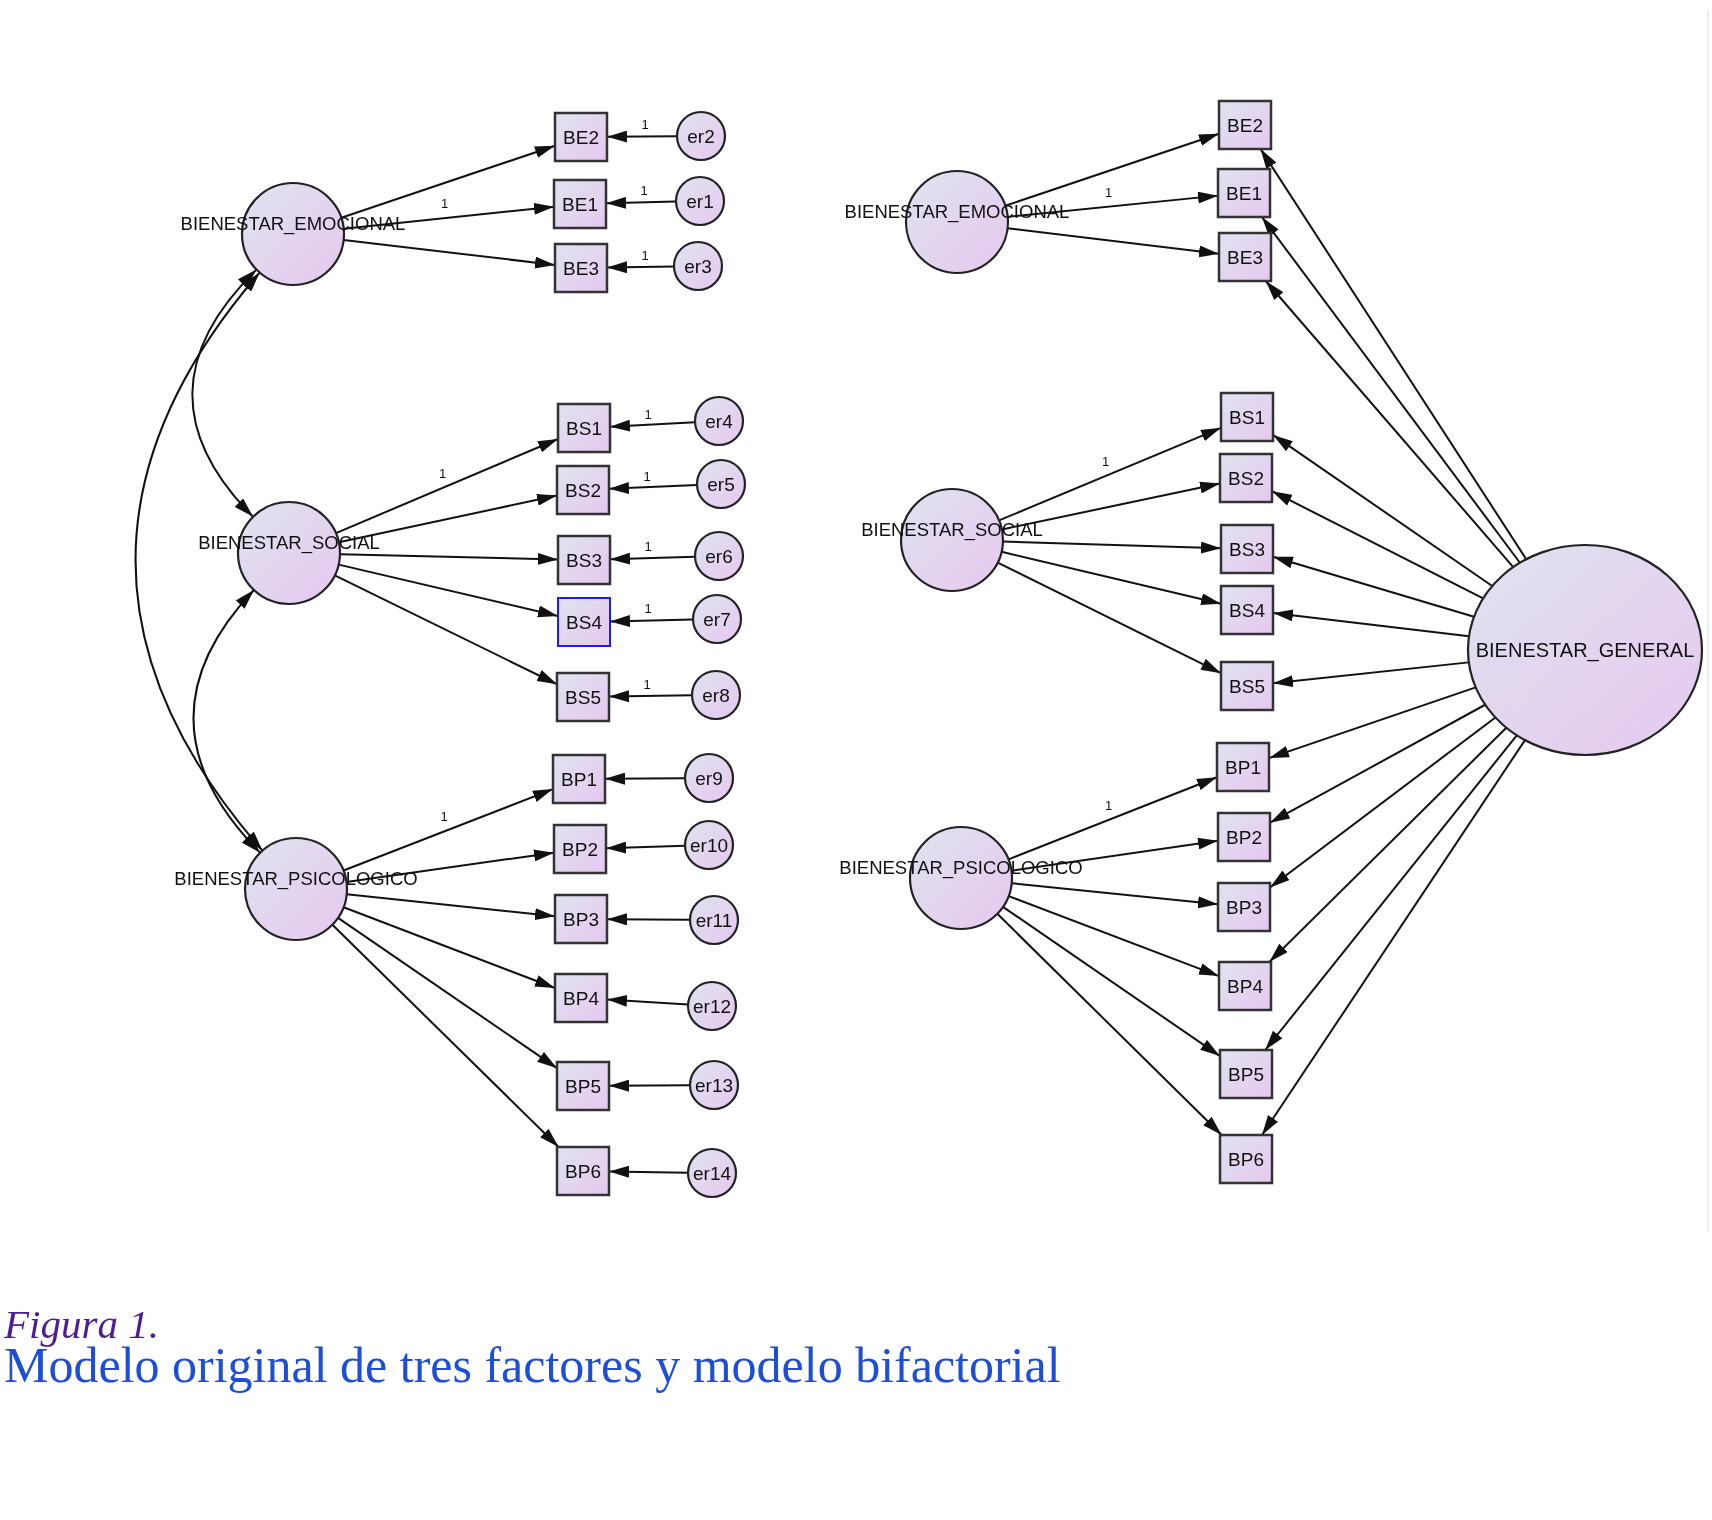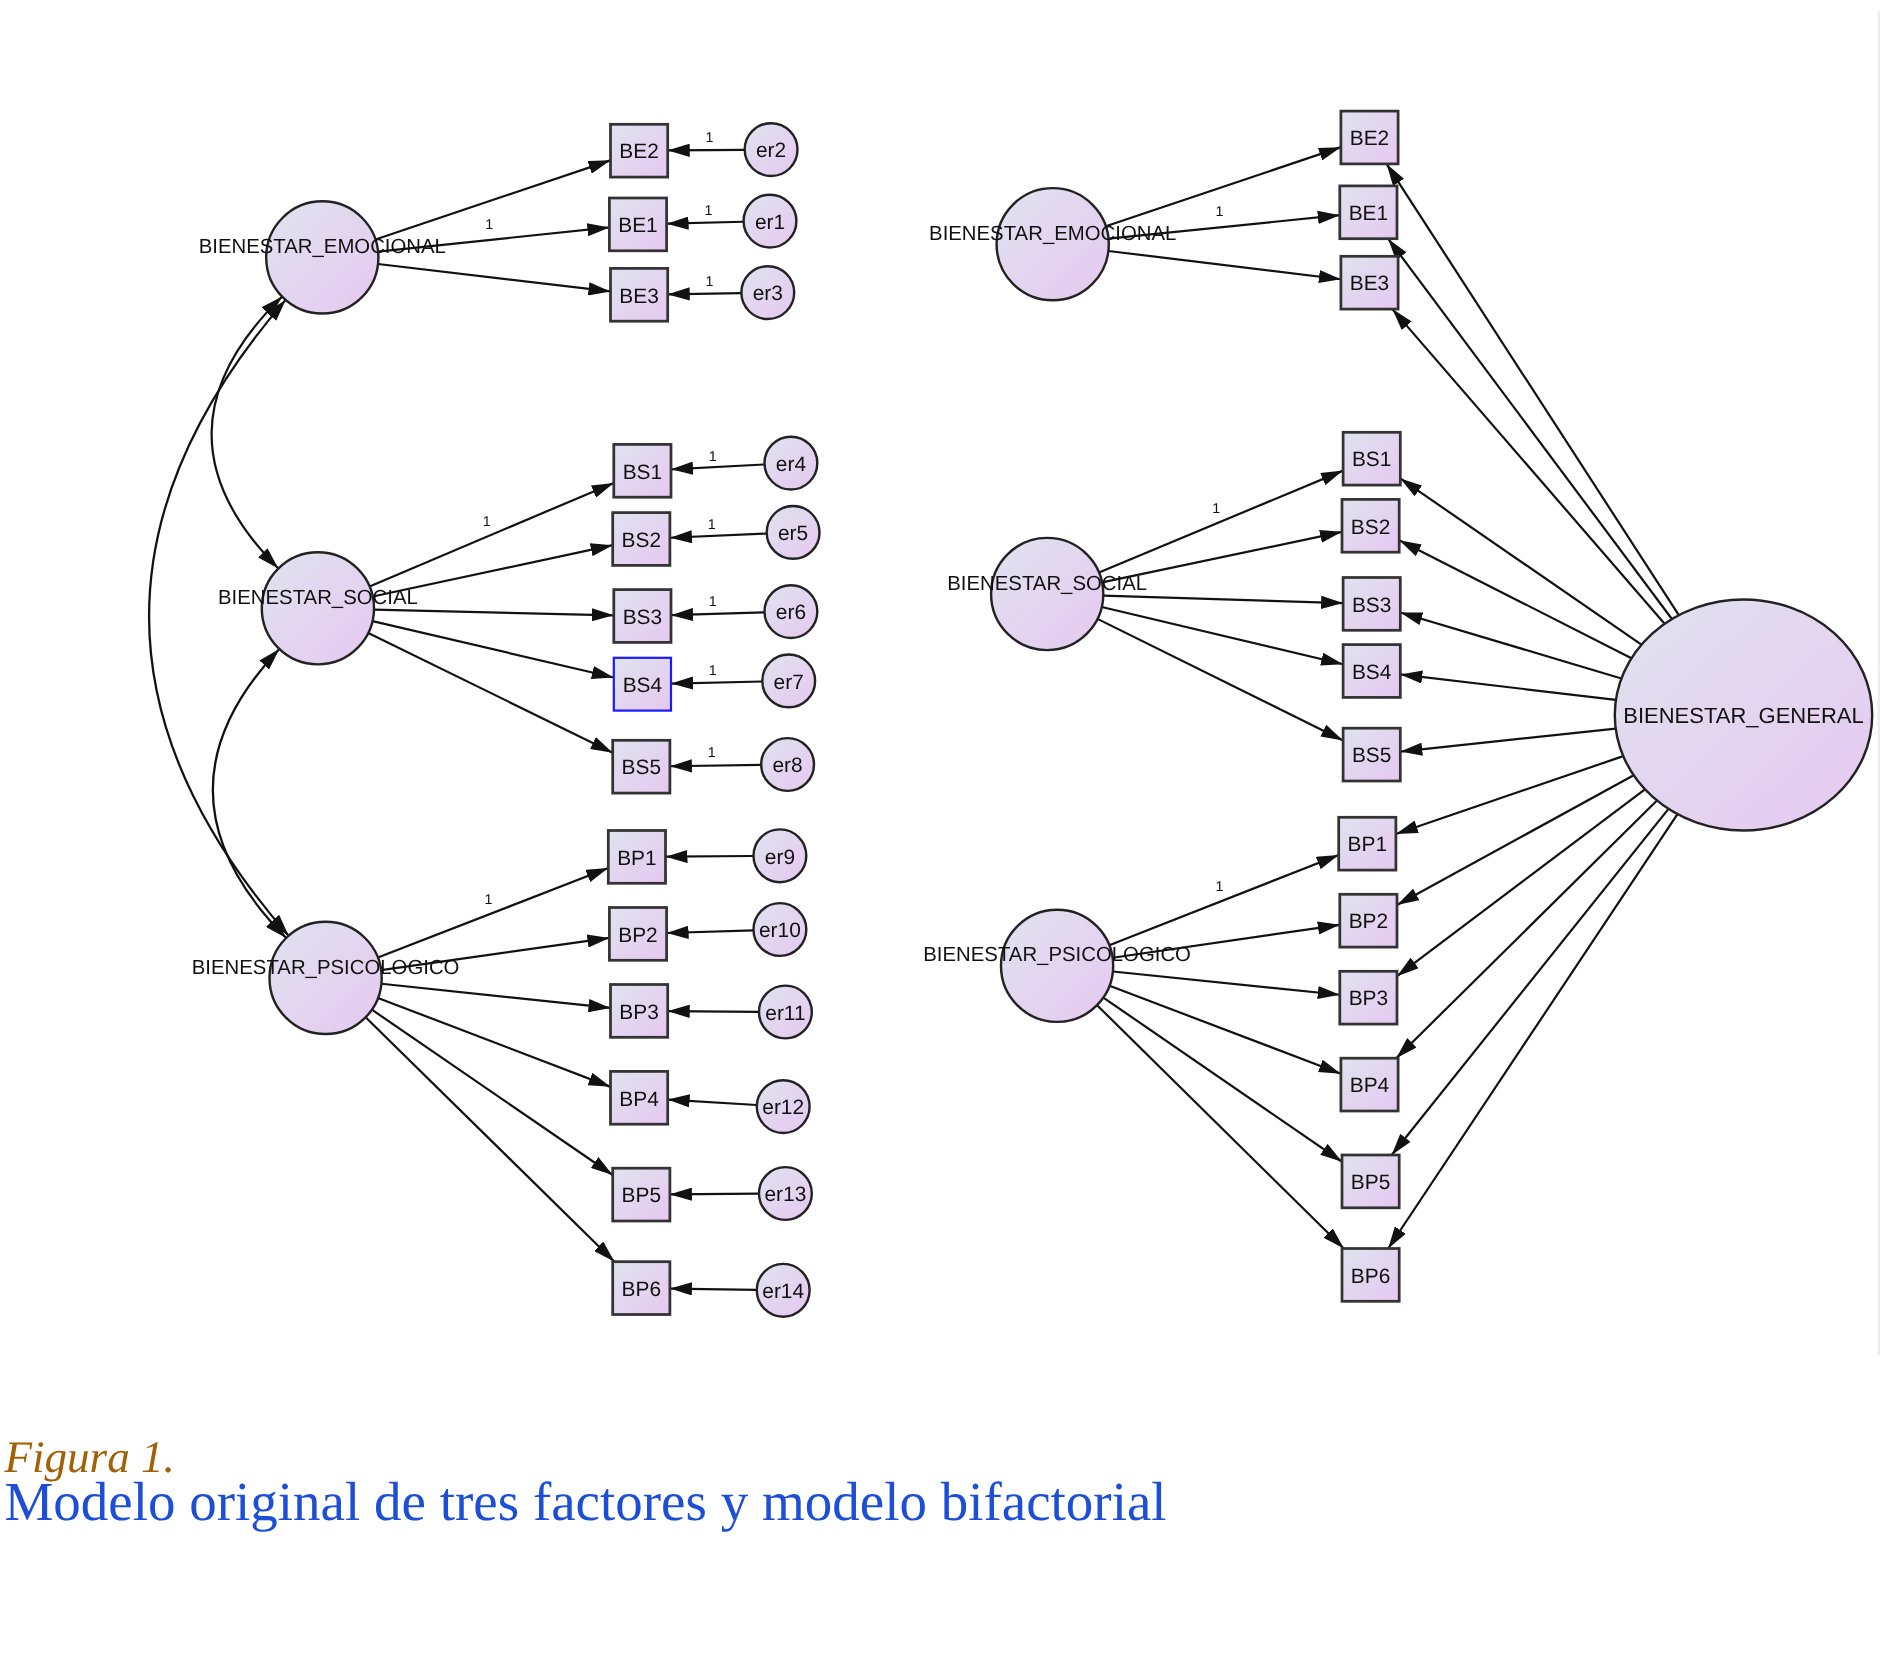--- a/index.html
+++ b/index.html
@@ -8,21 +8,21 @@
     .edge { stroke: #111; stroke-width: 2; fill: none; }
     .node-box { stroke: #333; stroke-width: 2.5; }
     .node-box.selected { stroke: #1a1aff; stroke-width: 2; }
     .node-ell { stroke: #222; stroke-width: 2.2; }
     .box-label { font-family: "Liberation Sans", sans-serif; font-size: 19px; fill: #111; }
     .err-label { font-family: "Liberation Sans", sans-serif; font-size: 19px; fill: #111; }
     .factor-label { font-family: "Liberation Sans", sans-serif; font-size: 18.5px; fill: #111; }
     .general-label { font-family: "Liberation Sans", sans-serif; font-size: 20px; fill: #111; }
     .coef-label { font-family: "Liberation Sans", sans-serif; font-size: 13px; fill: #111; }
     .side-rule { position: absolute; left: 1707px; top: 10px; width: 2px; height: 1222px; background: #ececec; }
-    .caption-label { position: absolute; left: 4px; top: 1300px; font-family: "Liberation Serif", serif; font-style: italic; font-size: 41px; color: #a16207; }
+    .caption-label { position: absolute; left: 4px; top: 1300px; font-family: "Liberation Serif", serif; font-style: italic; font-size: 41px; color: #4c1d95; }
     .caption-title { position: absolute; left: 4px; top: 1336px; font-family: "Liberation Serif", serif; font-size: 50px; color: #1d4ed8; }
   </style>
 </head>
 <body>
 
 <svg id="figure" width="1712" height="1250" viewBox="0 0 1712 1250" xmlns="http://www.w3.org/2000/svg">
   <defs>
     <linearGradient id="nodeGrad" x1="0" y1="0" x2="1" y2="1">
       <stop id="gradStart" offset="0" stop-color="#dfe3ef"></stop>
       <stop id="gradEnd" offset="1" stop-color="#e6c8f0"></stop>

